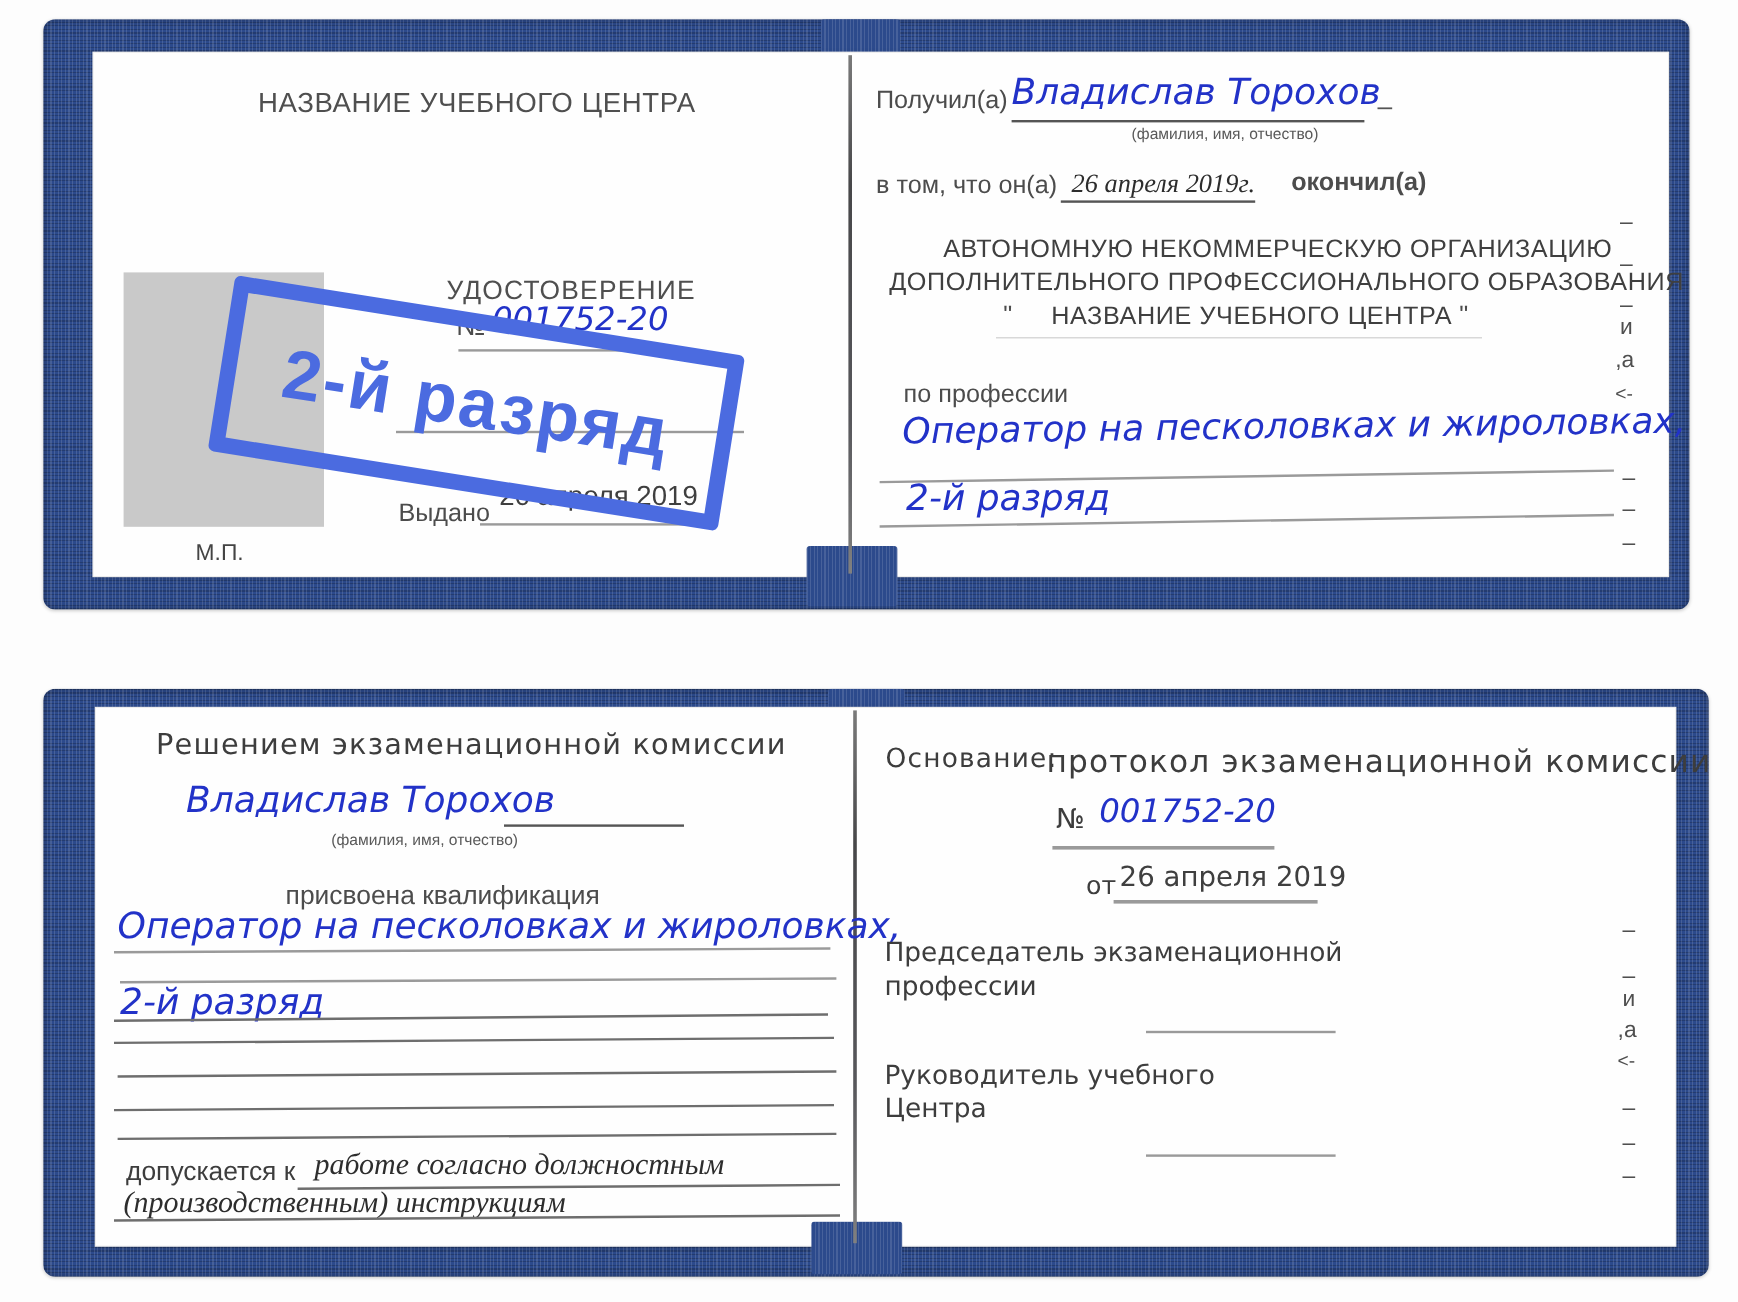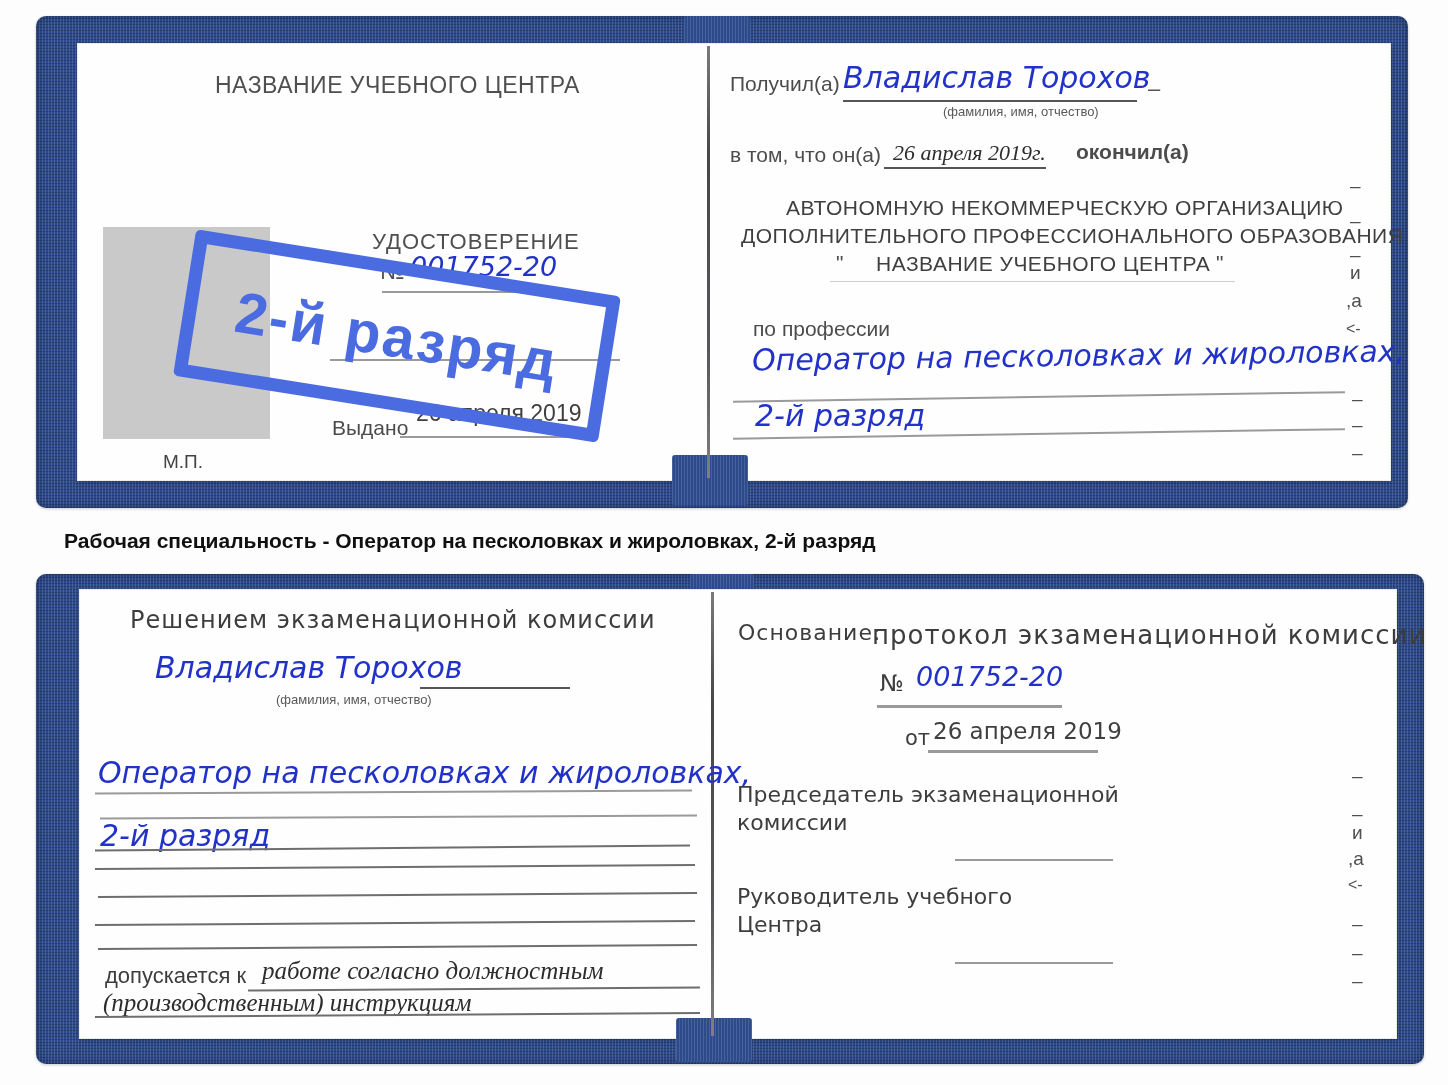--- a/index.html
+++ b/index.html
@@ -94,32 +94,32 @@
   <span class="edge" style="left:1350px; top:175px;">–</span>
   <span class="edge" style="left:1350px; top:210px;">–</span>
   <span class="edge" style="left:1350px; top:244px;">–</span>
   <span class="edge" style="left:1350px; top:262px;">и</span>
   <span class="edge" style="left:1346px; top:290px;">,а</span>
   <span class="edge" style="left:1346px; top:320px; font-size:16px;">&lt;-</span>
   <span class="edge" style="left:1352px; top:388px;">–</span>
   <span class="edge" style="left:1352px; top:414px;">–</span>
   <span class="edge" style="left:1352px; top:442px;">–</span>
 
-  <span class="caption" style="left:64px; top:529px; font-size:21px;">Рабочая специальность - Оператор на песколовках и жироловках, 2-й разряд</span>
 
   <div class="cover" style="left:36px; top:574px; width:1388px; height:490px;"></div>
   <div class="tab" style="left:690px; top:574px; width:64px; height:30px;"></div>
   <div class="page" style="left:80px; top:590px; width:1316px; height:448px;"></div>
   <div class="tab" style="left:676px; top:1018px; width:76px; height:44px;"></div>
   <div class="fold" style="left:711px; top:592px; height:444px;"></div>
 
   <span class="t-wide" style="left:130px; top:606px; font-size:24px; letter-spacing:1px;text-align:right;">Решением экзаменационной комиссии</span>
   <span class="hand" style="left:155px; top:650px; font-size:30px;">Владислав Торохов</span>
   <div class="rule-thin" style="left:420px; top:687px; width:150px; height:1.5px;"></div>
   <span class="hint" style="left:276px; top:692px;">(фамилия, имя, отчество)</span>
+  <span class="t" style="left:238px; top:733px; font-size:22px;">присвоена квалификация</span>
   <span class="hand" style="left:98px; top:755px; font-size:30px;">Оператор на песколовках и жироловках,</span>
   <div class="rule" style="left:95px; top:791px; width:597px; transform:rotate(-0.3deg);"></div>
   <div class="rule" style="left:100px; top:816px; width:597px; transform:rotate(-0.3deg);"></div>
   <span class="hand" style="left:100px; top:818px; font-size:30px;">2-й разряд</span>
   <div class="rule-mid" style="left:95px; top:847px; width:595px; transform:rotate(-0.5deg);"></div>
   <div class="rule-mid" style="left:95px; top:866px; width:600px; transform:rotate(-0.4deg);"></div>
   <div class="rule-mid" style="left:98px; top:894px; width:599px; transform:rotate(-0.4deg);"></div>
   <div class="rule-mid" style="left:95px; top:922px; width:600px; transform:rotate(-0.4deg);"></div>
   <div class="rule-mid" style="left:98px; top:946px; width:599px; transform:rotate(-0.4deg);"></div>
   <span class="t" style="left:105px; top:963px; font-size:22px; color:#3d3d3d;">допускается к</span>
@@ -130,21 +130,21 @@
 
   <span class="t-wide" style="left:738px; top:620px; font-size:22px; letter-spacing:1px;">Основание:</span>
   <span class="t-wide" style="left:872px; top:620px; font-size:26px; letter-spacing:1px;">протокол экзаменационной комиссии</span>
   <span class="t-wide" style="left:880px; top:670px; font-size:23px;">№</span>
   <span class="hand" style="left:916px; top:661px; font-size:27px;">001752-20</span>
   <div class="rule" style="left:877px; top:705px; width:185px; height:2.5px;"></div>
   <span class="t-wide" style="left:905px; top:726px; font-size:21px;">от</span>
   <span class="t-wide" style="left:933px; top:718px; font-size:23px; color:#3f3f3f;">26 апреля 2019</span>
   <div class="rule" style="left:928px; top:750px; width:170px; height:2.5px;"></div>
   <span class="t-wide" style="left:737px; top:782px; font-size:22px;">Председатель экзаменационной</span>
-  <span class="t-wide" style="left:737px; top:810px; font-size:22px;">комиссии</span>
+  <span class="t-wide" style="left:737px; top:810px; font-size:22px;">профессии</span>
   <div class="rule" style="left:955px; top:859px; width:158px;"></div>
   <span class="t-wide" style="left:737px; top:884px; font-size:22px;">Руководитель учебного</span>
   <span class="t-wide" style="left:737px; top:912px; font-size:22px;">Центра</span>
   <div class="rule" style="left:955px; top:962px; width:158px;"></div>
 
   <span class="edge" style="left:1352px; top:765px;">–</span>
   <span class="edge" style="left:1352px; top:803px;">–</span>
   <span class="edge" style="left:1352px; top:822px;">и</span>
   <span class="edge" style="left:1348px; top:848px;">,а</span>
   <span class="edge" style="left:1348px; top:876px; font-size:16px;">&lt;-</span>

